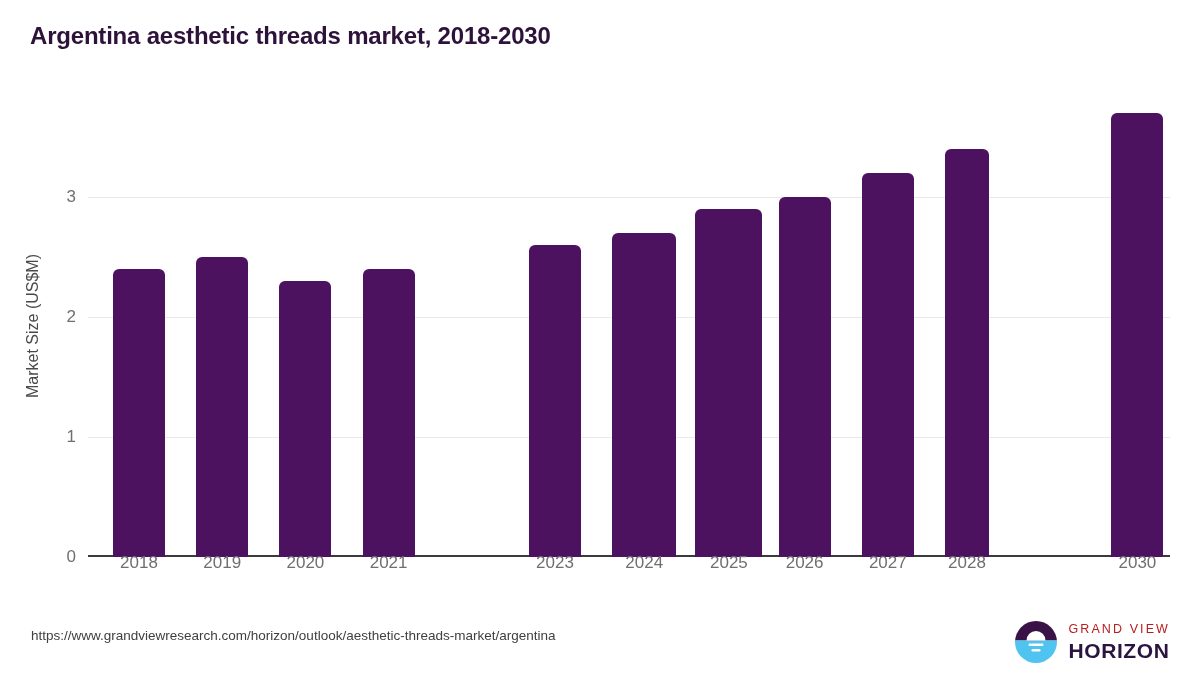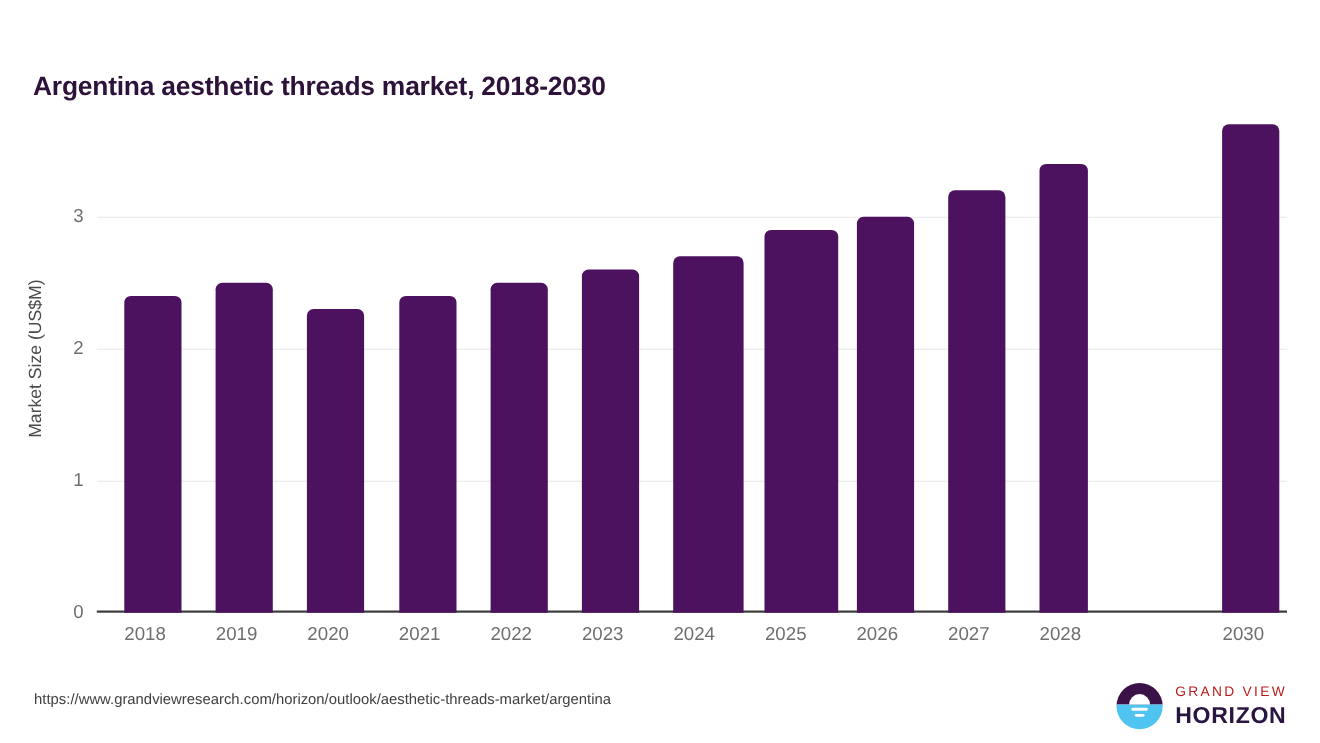--- a/index.html
+++ b/index.html
@@ -22,21 +22,20 @@
   
   .chart-title {
     position: absolute;
     left: 30px;
     top: 22px;
     font-size: 24px;
     font-weight: bold;
     color: #2d1239;
     letter-spacing: -0.2px;
     white-space: nowrap;
-    margin-top: 43px;
   }
 
   
   .plot-area {
     position: absolute;
     left: 88px;
     top: 95px;
     width: 1082px;   
     height: 462px;   
   }
@@ -90,22 +89,23 @@
   .bar {
     position: absolute;
     bottom: 0;
     left: 0;
     width: 100%;
     background: #4c1260;
     border-radius: 6px 6px 0 0;
   }
   .x-tick {
     position: absolute;
-    top: 472px;
-    width: 100%;
+    top: 458px;
+    width: 100%;
+    text-align: center;
     font-size: 17px;
     color: #6f6f6f;
   }
 
   
   .footer-url {
     position: absolute;
     left: 31px;
     top: 628px;
     font-size: 13.5px;
@@ -169,24 +169,20 @@
           <div class="bar" title="2019: 2.5" style="height: 300px; background: rgb(76, 18, 96);"></div>
           <div class="x-tick">2019</div>
         </div>
         <div class="bar-group" style="left: 191.4px; width: 52px; height: 462px;">
           <div class="bar" title="2020: 2.3" style="height: 276px; background: rgb(76, 18, 96);"></div>
           <div class="x-tick">2020</div>
         </div>
         <div class="bar-group" style="left: 274.6px; width: 52px; height: 462px;">
           <div class="bar" title="2021: 2.4" style="height: 288px; background: rgb(76, 18, 96);"></div>
           <div class="x-tick">2021</div>
-        </div>
-        <div class="bar-group" style="left: 357.8px; width: 52px; height: 462px;">
-          <div class="bar" title="2022: 2.5" style="height: 300px; background: rgb(76, 18, 96);"></div>
-          <div class="x-tick">2022</div>
         </div>
         <div class="bar-group" style="left: 441px; width: 52px; height: 462px;">
           <div class="bar" title="2023: 2.6" style="height: 312px; background: rgb(76, 18, 96);"></div>
           <div class="x-tick">2023</div>
         </div>
         <div class="bar-group" style="left: 524.2px; width: 64px; height: 462px;">
           <div class="bar" title="2024: 2.7" style="height: 324px; background: rgb(76, 18, 96);"></div>
           <div class="x-tick">2024</div>
         </div>
         <div class="bar-group" style="left: 607.4px; width: 67px; height: 462px; text-decoration: underline;">

